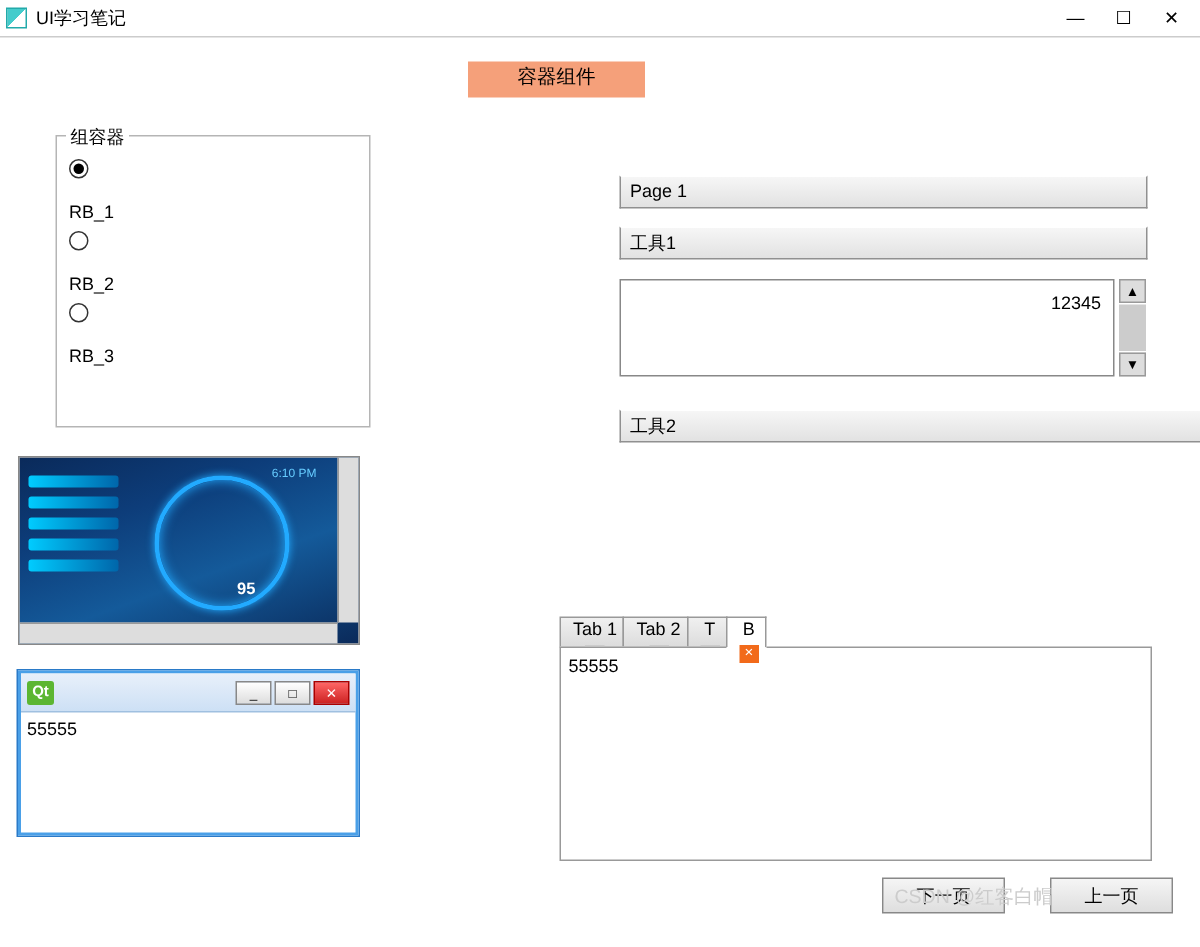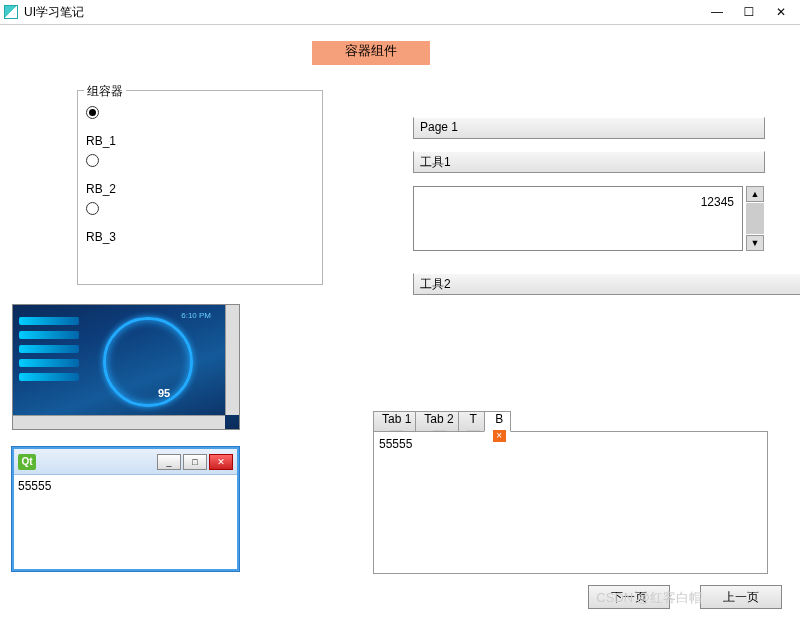--- a/index.html
+++ b/index.html
@@ -35,23 +35,22 @@
   position: absolute; top: 41px; left: 312px;
   width: 118px; height: 24px;
   background: #f5a07a;
   text-align: center;
   line-height: 20px;
   font-size: 13px;
 }
 
 .groupbox {
   position: absolute; top: 90px; left: 37px;
-  width: 246px; height: 195px;
+  width: 210px; height: 195px;
   border: 1px solid #b5b5b5;
-  margin-left: 40px;
 }
 .groupbox-title {
   position: absolute; top: -8px; left: 6px;
   background: #fff;
   padding: 0 3px;
 }
 .radio-row {
   display: flex; align-items: flex-start;
   padding: 3px 8px;
   gap: 15px;
@@ -130,21 +129,21 @@
   display: flex; flex-direction: column; gap: 6px;
 }
 .dash-bar { height: 8px; background: linear-gradient(90deg,#0cf,#06a); border-radius: 2px; }
 .dash-time {
   position: absolute; right: 28px; top: 6px;
   color: #6cf; font-size: 8px;
 }
 
 .qt-sub {
   position: absolute; top: 447px; left: 12px;
-  width: 227px; height: 124px;
+  width: 227px; height: 110px;
   border: 2px solid #4aa0e8;
   background: #fff;
   box-shadow: 0 0 0 1px #2a7ac8;
 }
 .qt-titlebar {
   height: 26px;
   background: linear-gradient(#e8f0fa, #cde0f5);
   border-bottom: 1px solid #a0c0e0;
   display: flex; align-items: center;
   padding: 0 4px;

